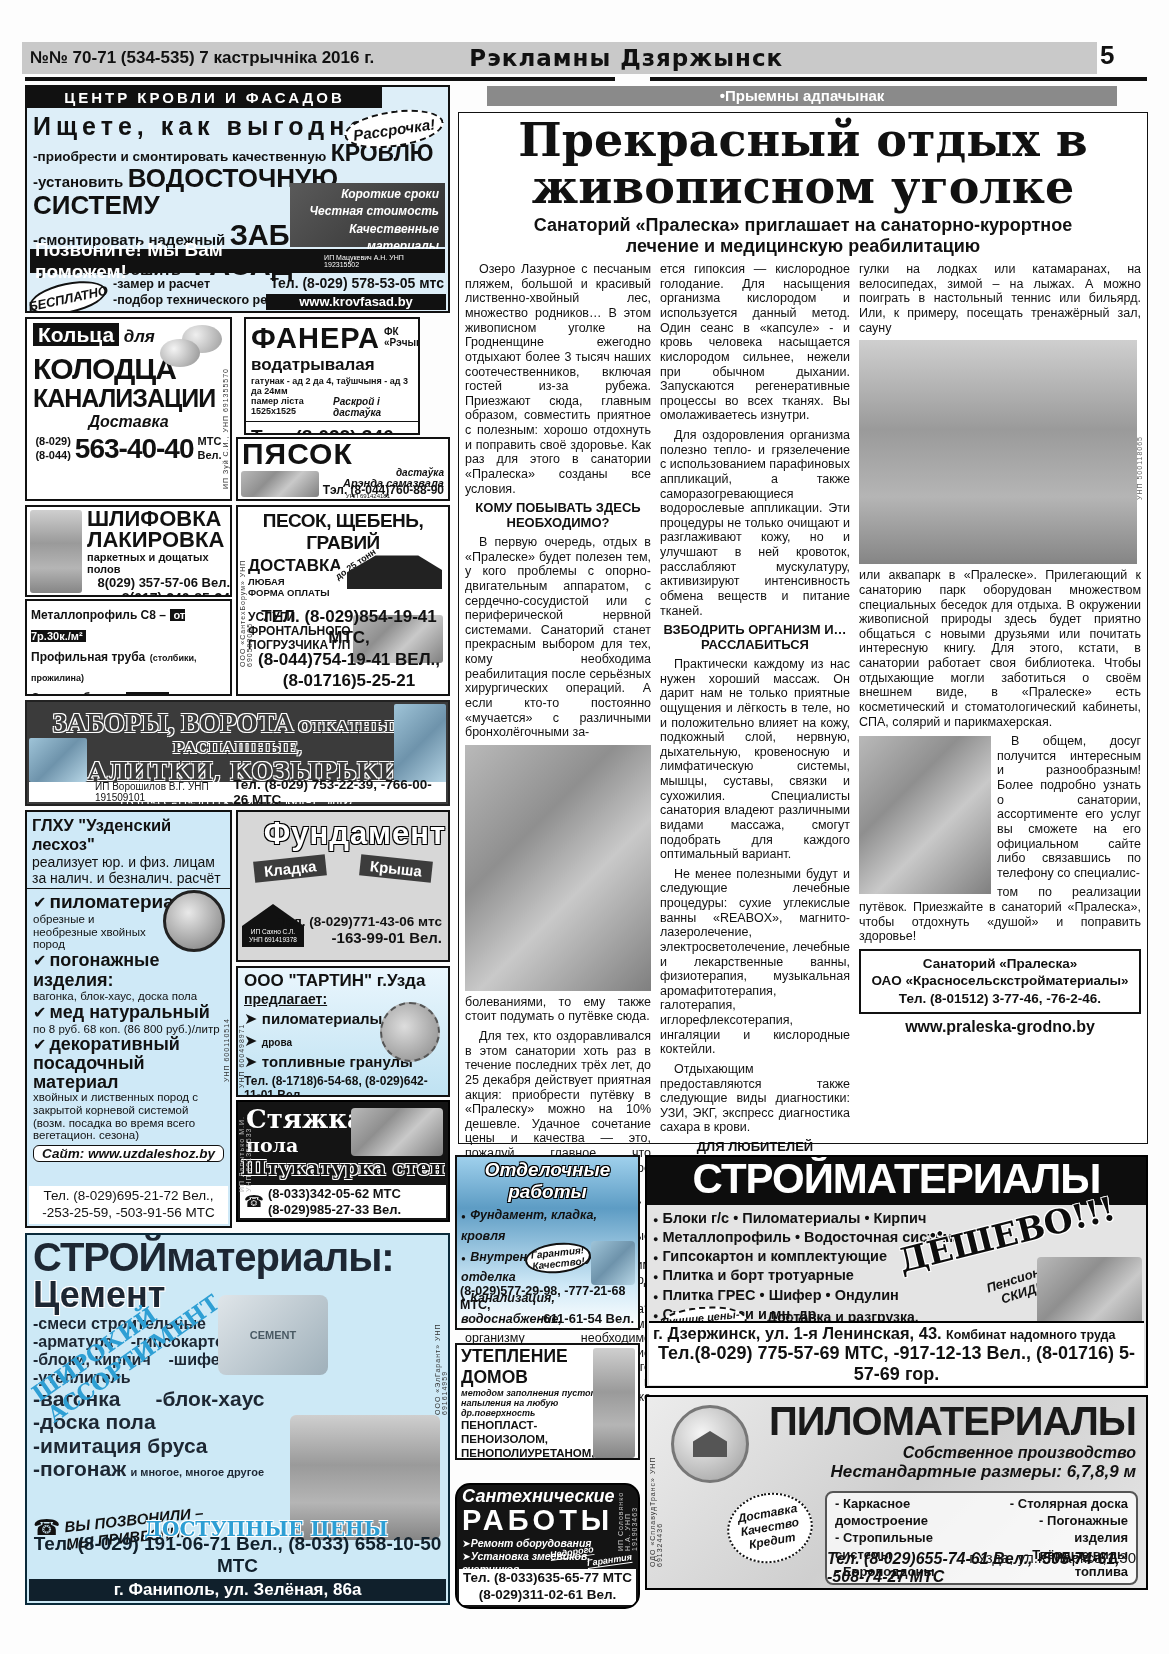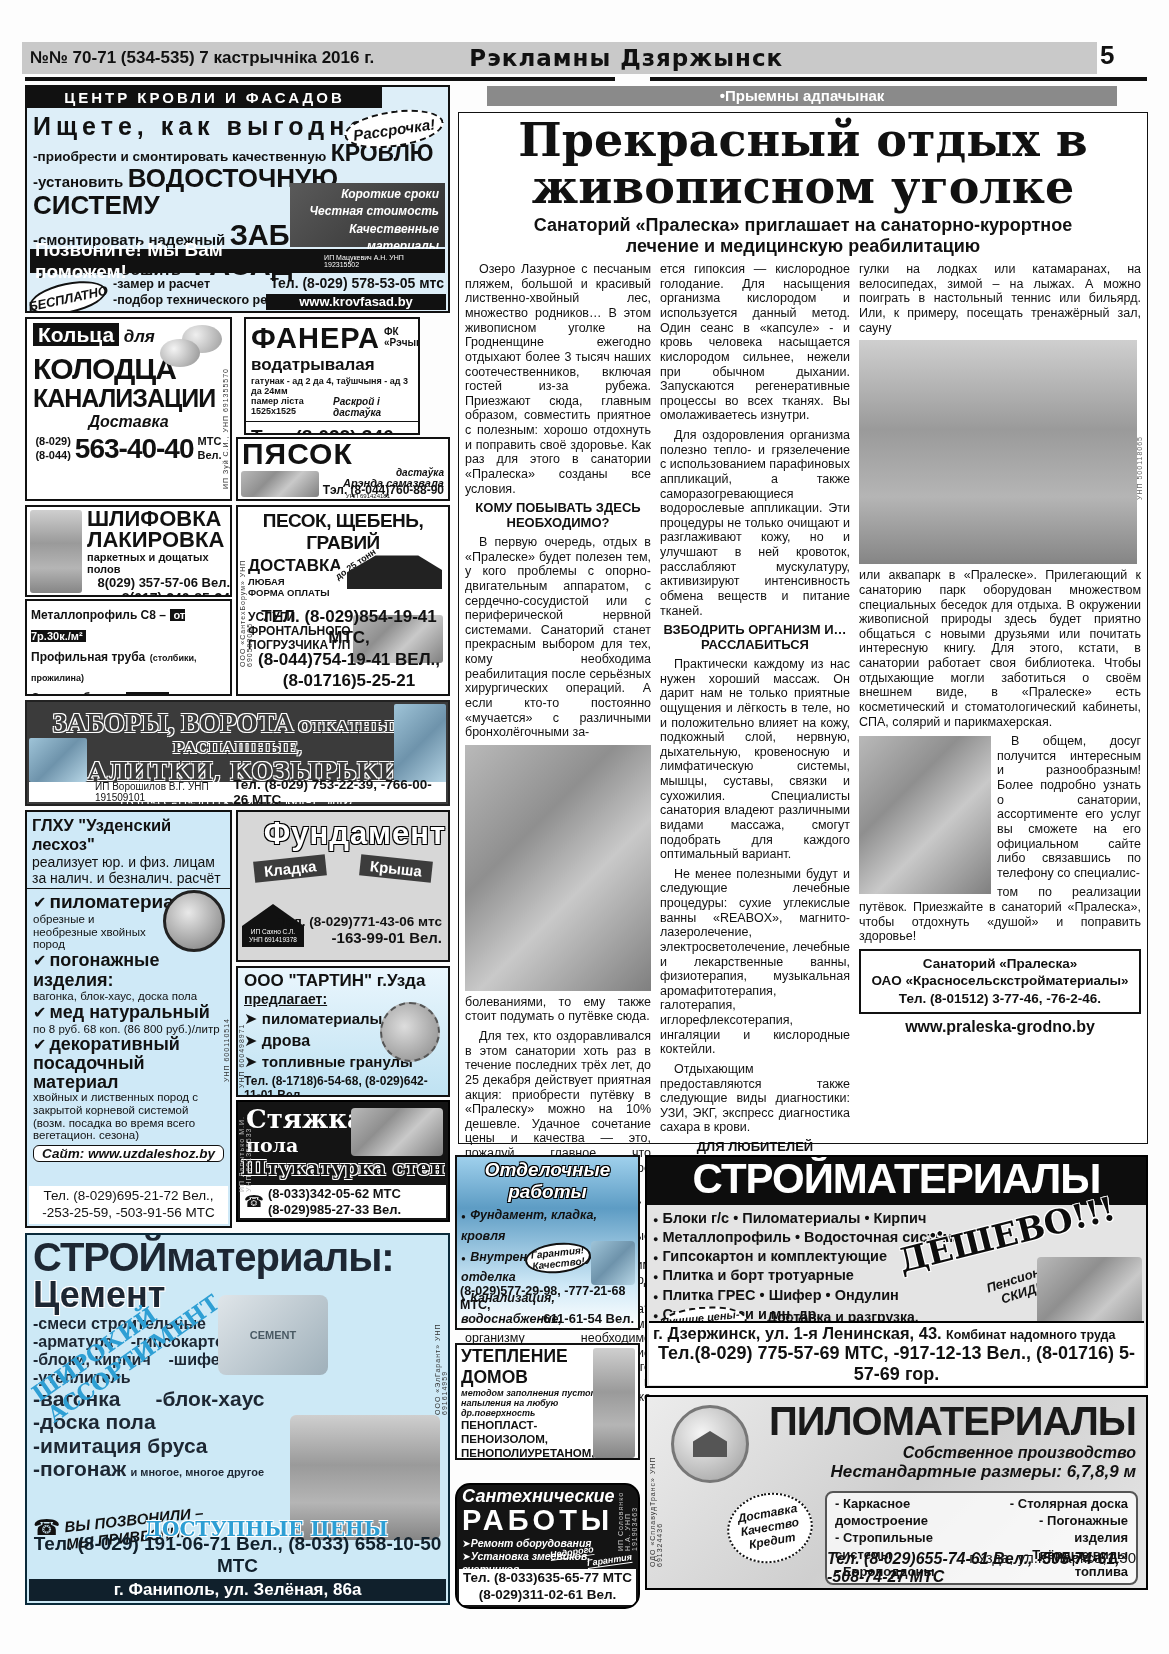--- a/index.html
+++ b/index.html
@@ -222,21 +222,21 @@
       <div class="b" style="font-size:15px;">-163-99-01 Вел.</div>
     </div>
   </div>
 
   <div class="ad" style="left:236px;top:966px;width:214px;height:131px;background:linear-gradient(180deg,#eaf6fd,#bfe2f2);">
     <div class="b" style="font-size:17px;padding:3px 6px 0 6px;">ООО "ТАРТИН" г.Узда</div>
     <div class="b" style="font-size:14px;padding:0 6px;text-decoration:underline;">предлагает:</div>
     <div class="abs" style="right:8px;top:34px;width:60px;height:60px;border-radius:50%;background:radial-gradient(circle at 40% 40%,#ddd,#888);border:2px dashed #555;"></div>
     <div style="padding:1px 6px;line-height:1.35;">
       <div><span>➤</span> <span class="b" style="font-size:15px;">пиломатериалы</span></div>
-      <div><span>➤</span> <span class="b" style="font-size:16px;">дрова</span></div>
+      <div><span>➤</span> <span class="b" style="font-size:10px;">дрова</span></div>
       <div><span>➤</span> <span class="b" style="font-size:15px;">топливные гранулы</span></div>
     </div>
     <div class="b" style="font-size:12px;padding:0 6px;">Тел. (8-1718)6-54-68, (8-029)642-11-01 Вел.</div>
     <div class="abs vtext" style="left:0;top:30px;height:90px;">УНП 600498971</div>
   </div>
 
   <div class="ad" style="left:236px;top:1100px;width:214px;height:122px;background:#141414;border-color:#000;">
     <div class="b" style="color:#fff;font-size:26px;padding:2px 8px 0 8px;font-family:'DejaVu Serif',serif;">Стяжка</div>
     <div class="b" style="color:#fff;font-size:19px;padding:0 8px;font-family:'DejaVu Serif',serif;">пола</div>
     <div class="abs photo" style="right:5px;top:6px;width:92px;height:48px;border-radius:4px;"></div>

